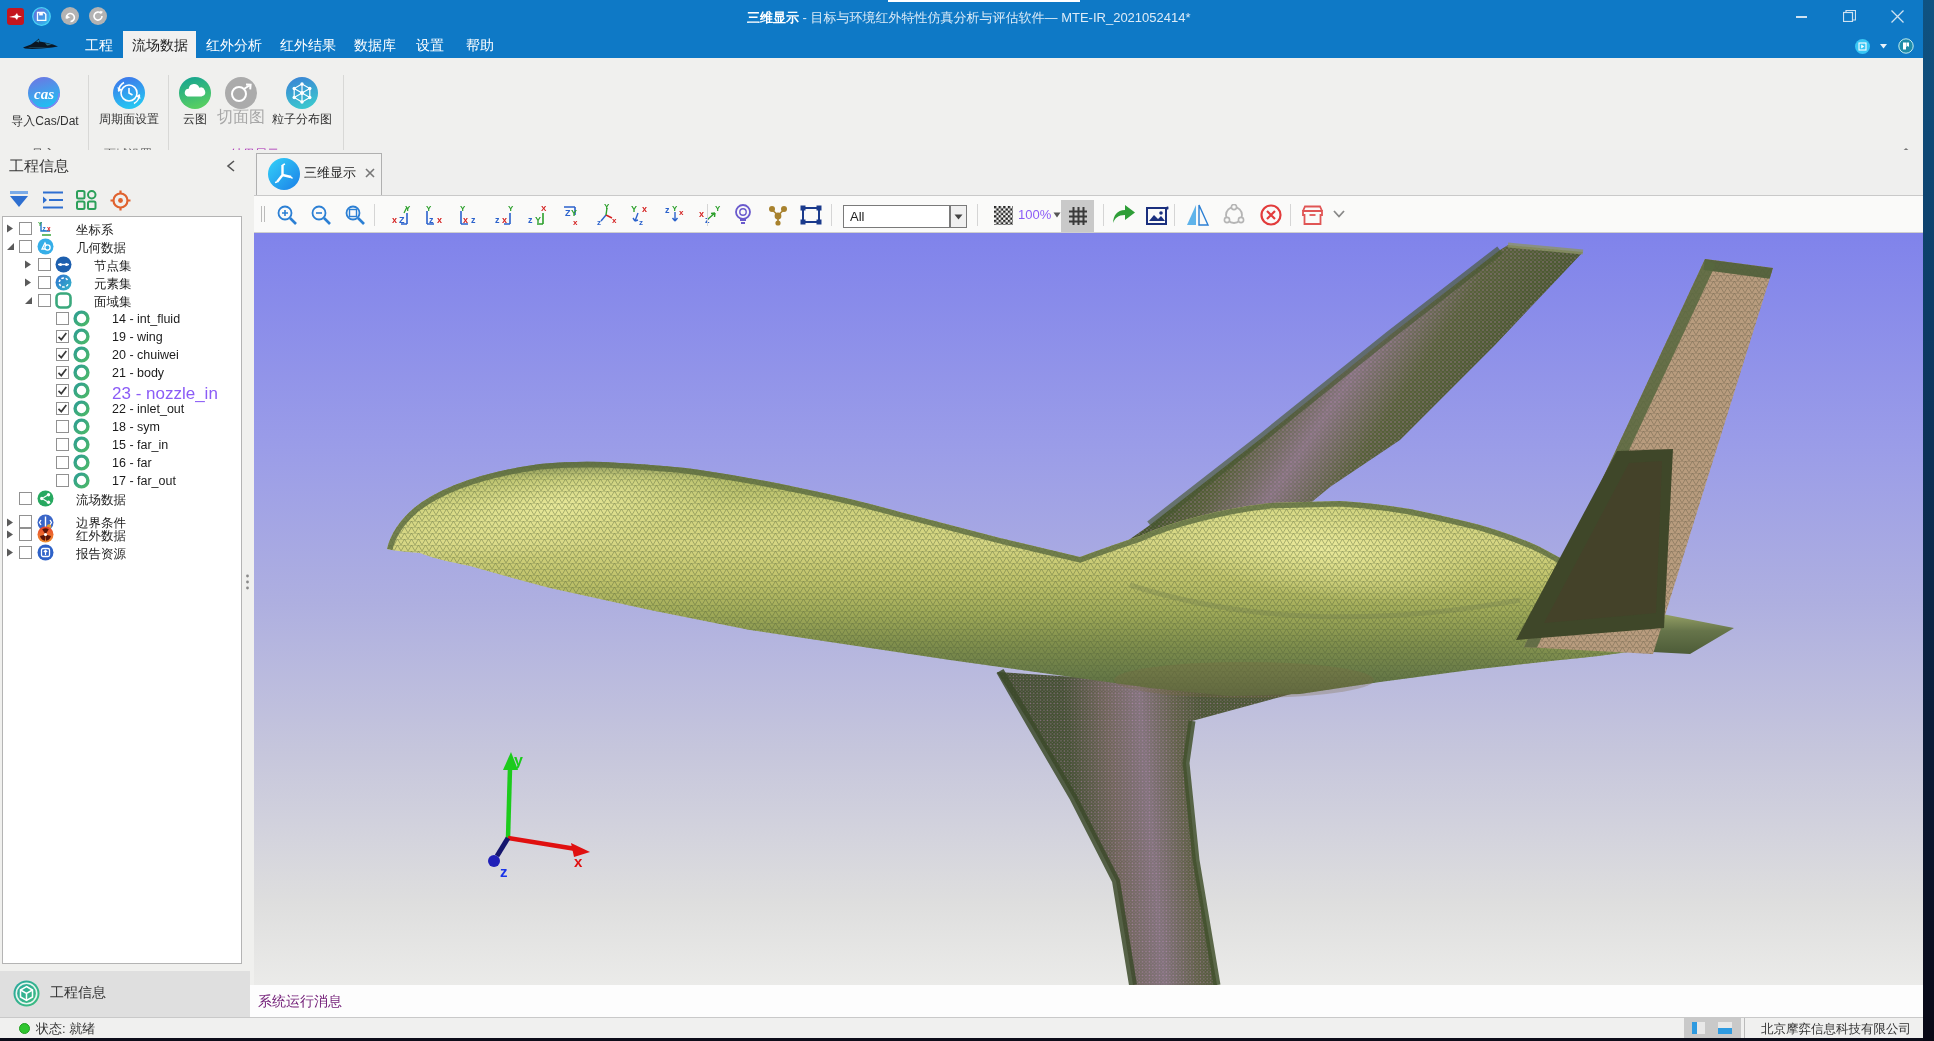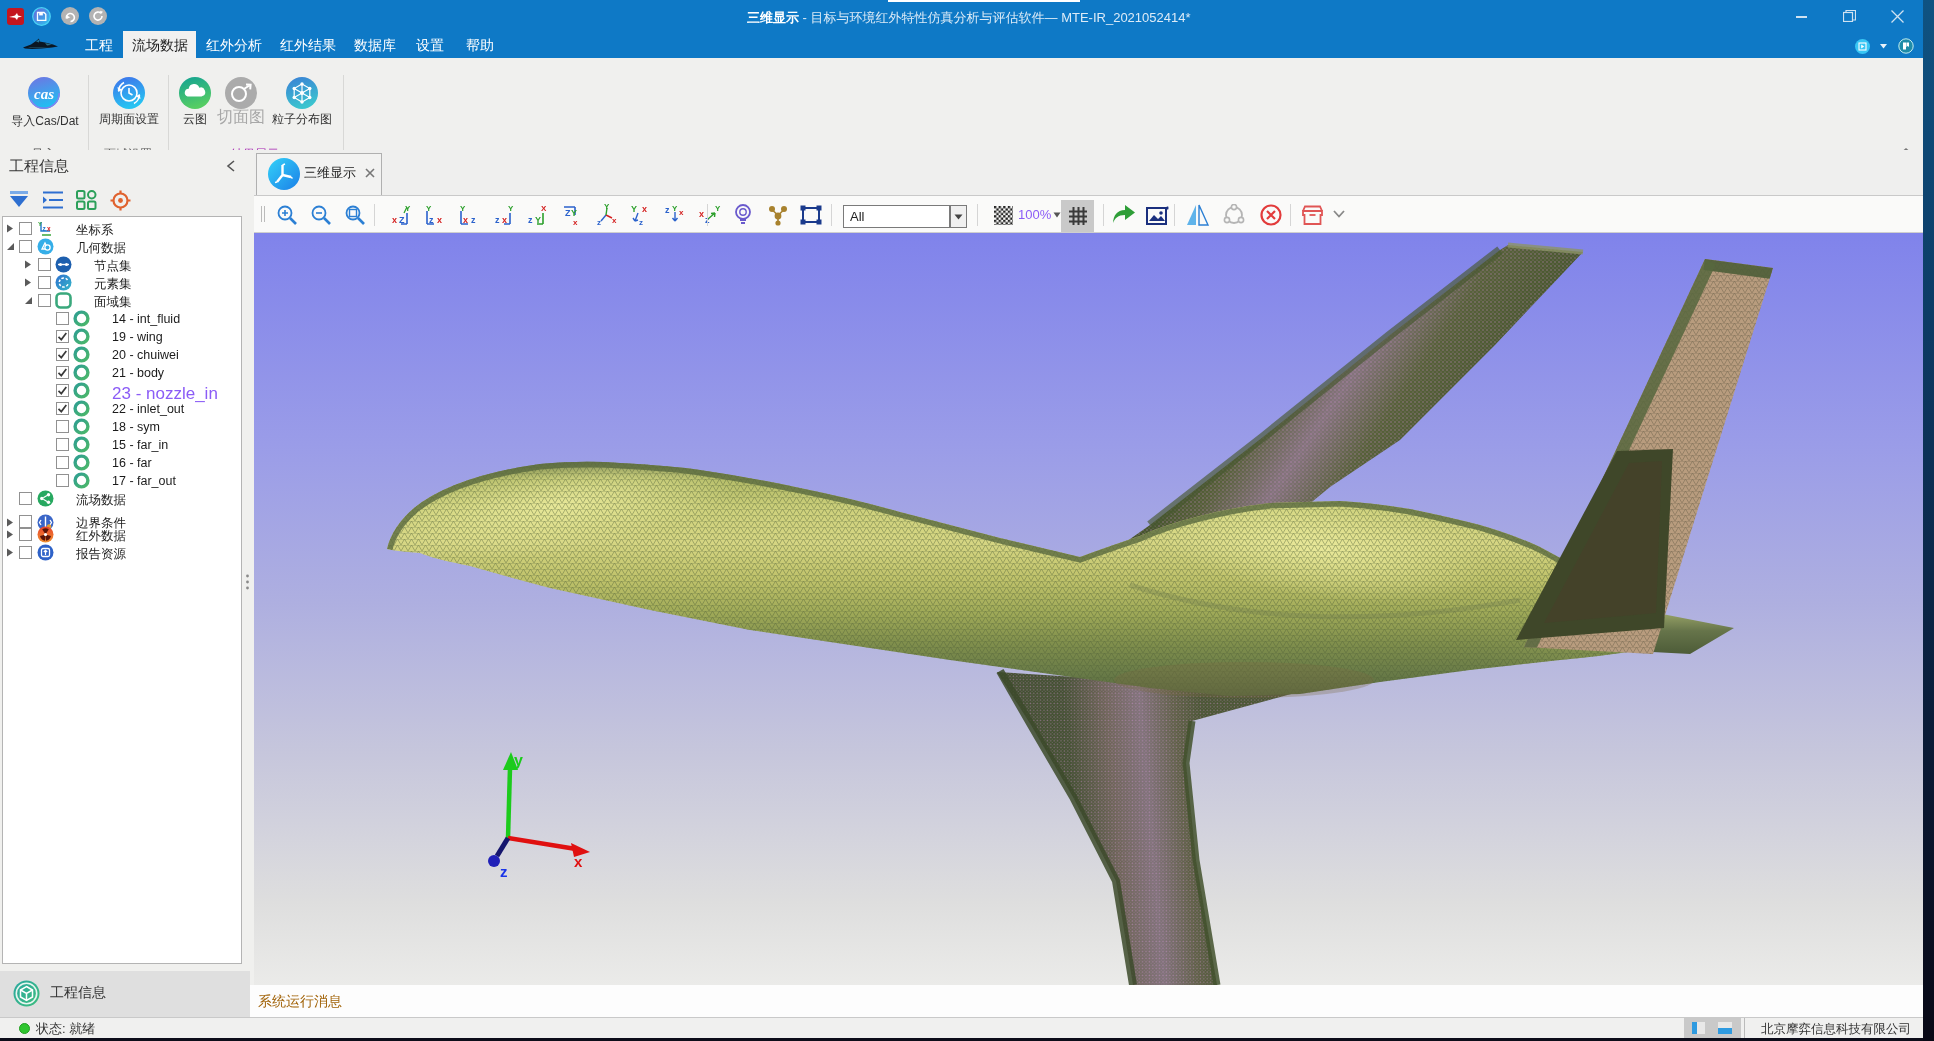--- a/index.html
+++ b/index.html
@@ -1095,21 +1095,21 @@
   <path d="M336,619 L317,610 L320,624 Z" fill="#e01010"></path>
   <text x="320" y="634" font-size="15" font-weight="bold" fill="#e01010" font-family="Liberation Sans">x</text>
   <path d="M254,605 L243,623" stroke="#15156e" stroke-width="5"></path>
   <circle cx="240" cy="628" r="6" fill="#2020b8"></circle>
   <text x="246" y="644" font-size="15" font-weight="bold" fill="#1a35e8" font-family="Liberation Sans">z</text>
 </g>
 </svg>
 </div>
 
 <div class="abs" id="messagebar" style="left:250px;top:985px;width:1673px;height:32px;background:#fdfdfd;">
-    <span style="position:absolute;left:8px;top:8px;font-size:14px;color:#a16207;">系统运行消息</span>
+    <span style="position:absolute;left:8px;top:8px;font-size:14px;color:#701a75;">系统运行消息</span>
   </div>
 <div class="abs" id="panelbottom" style="left:0;top:971px;width:250px;height:46px;background:#dfdfdf;">
   <svg class="abs" style="left:13px;top:9px;" width="27" height="27">
       <defs>
         <linearGradient id="g-cube" x1="0" y1="0" x2="1" y2="1">
           <stop offset="0" stop-color="#2ba8a0"></stop>
           <stop offset="1" stop-color="#3dbd7d"></stop>
         </linearGradient>
         <clipPath id="finclip">
           <path d="M1451,26 L1519,35 L1452,250 L1399,421 L1270,414 Z"></path>

